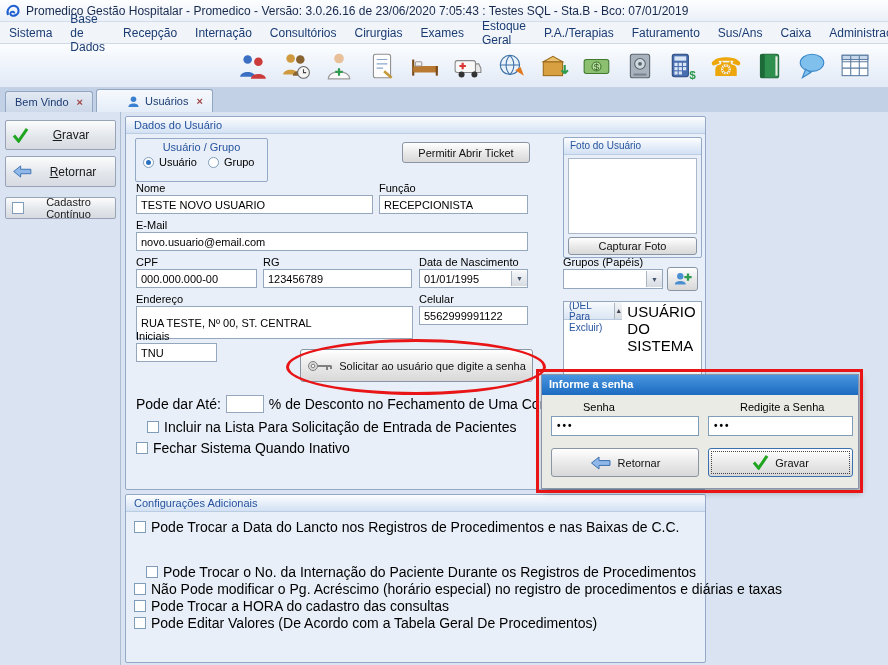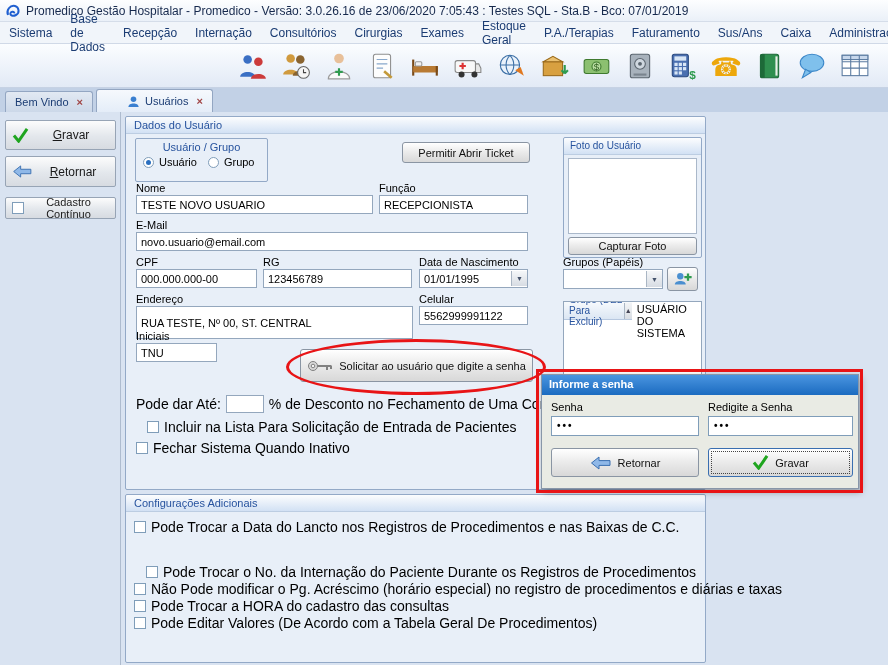--- a/index.html
+++ b/index.html
@@ -49,27 +49,27 @@
 
   
   .minibox { position:absolute; background:#e8eff8; border:1px solid #93a9c7; border-radius:2px; }
   .minibox .mh { font-size:11px; color:#27539e; text-align:center; padding:2px 0 1px; }
   .minibox .mrow { display:flex; align-items:center; gap:5px; font-size:11px; padding:2px 7px; }
 
   
   .listpanel { position:absolute; background:#fff; border:1px solid #94a7bd; display:flex; flex-direction:row; overflow:hidden; }
   .listpanel .lh { height:18px; background:linear-gradient(#f7fafd,#dbe6f3); border-bottom:1px solid #b7c8df; color:#27539e; font-size:10px; display:flex; align-items:center; padding-left:5px; }
   .listpanel .lh .up { margin-left:auto; width:15px; height:16px; background:linear-gradient(#f2f4f6,#d8dde3); border-left:1px solid #aab6c4; display:flex; align-items:center; justify-content:center; font-size:7px; color:#445; }
-  .listpanel .li { height:24px; font-size:11px; padding:1px 5px; background:#fff; color:#000; }
+  .listpanel .li { height:24px; font-size:15px; padding:1px 5px; background:#fff; color:#000; }
   .listpanel .fill { flex:1; background:repeating-linear-gradient(180deg,#efefef 0 16px,#ffffff 16px 32px); }
 
   
   .popup { position:absolute; left:541px; top:262px; width:318px; height:115px; background:#e9ebe4; border:1px solid #8896a8; box-shadow:2px 3px 7px rgba(0,0,0,.35); z-index:20; }
   .popup .pt { height:20px; background:linear-gradient(#4a95e0,#1b6bc0); color:#fff; font-size:11px; font-weight:bold; padding:3px 7px; }
-  .popup .plbl { position:absolute; font-size:11px; color:#000; }
+  .popup .plbl { position:absolute; font-size:11px; color:#000;margin-left:32px; }
   .popup .pfld { position:absolute; background:#fff; border:1px solid #7f9db9; font-size:10px; font-weight:bold; letter-spacing:2px; padding:3px 5px; height:20px; }
   .popup .pbtn { position:absolute; height:29px; }
   .pbtn.focus { border:1px solid #3a6fb0; outline:1px dotted #444; outline-offset:-4px; }
 
   
   .red-ellipse { position:absolute; left:286px; top:227px; width:260px; height:56px; border:3px solid #e81416; border-radius:50%; z-index:30; pointer-events:none; }
   .red-rect { position:absolute; left:536px; top:257px; width:327px; height:124px; border:3px solid #e81416; z-index:25; pointer-events:none; }
 
   .photo { position:absolute; left:4px; top:20px; width:129px; height:76px; background:#fff; border:1px solid #aab8ca; }
   svg { display:block; }

